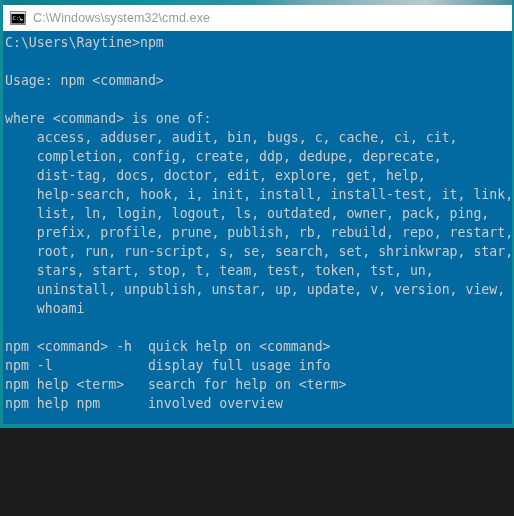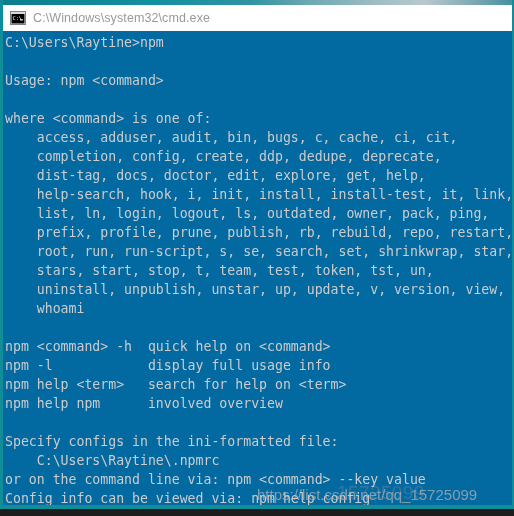--- a/index.html
+++ b/index.html
@@ -12,21 +12,21 @@
     width: 514px;
     height: 516px;
     overflow: hidden;
     font-family: "DejaVu Sans Mono", monospace;
   }
 
   
   #window {
     position: relative;
     width: 514px;
-    height: 509px;
+    height: 428px;
     box-sizing: border-box;
     background: #000000;
     border-left: 3px solid #118c99;
     border-right: 2px solid #118c99;
     border-bottom: 4px solid #118c99;
     border-top: 0;
     overflow: hidden;
   }
 
   

